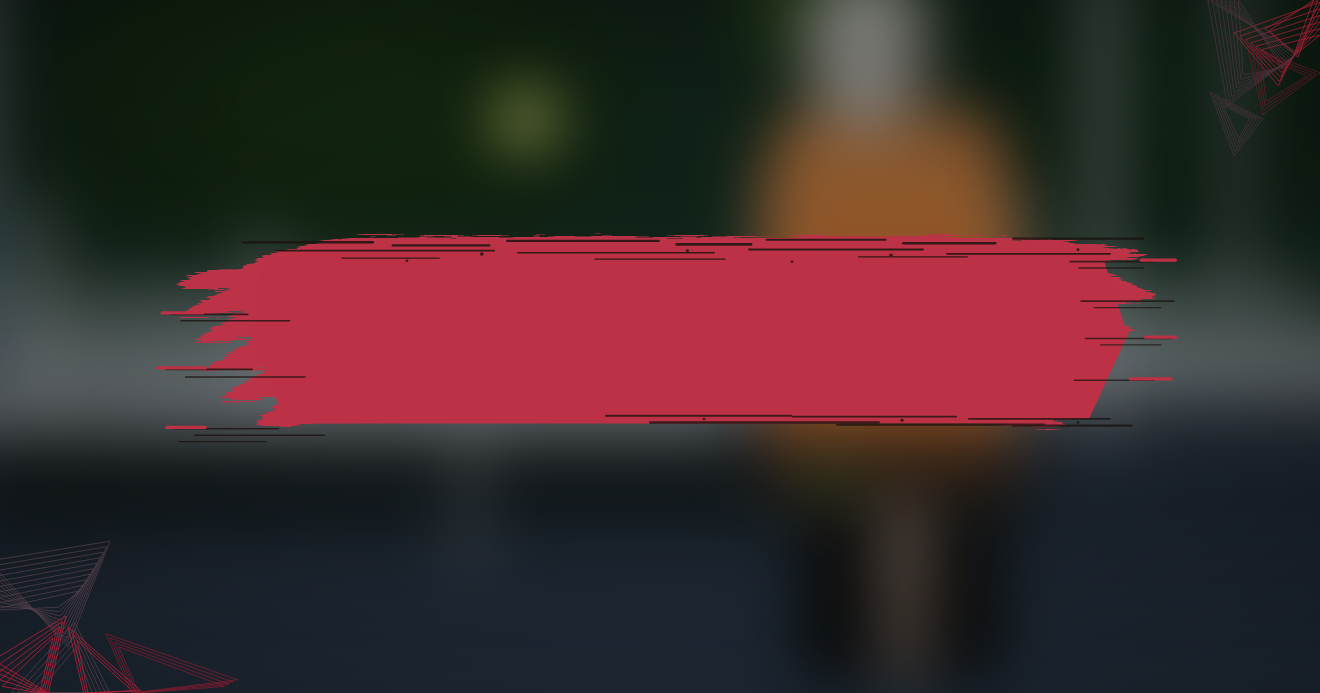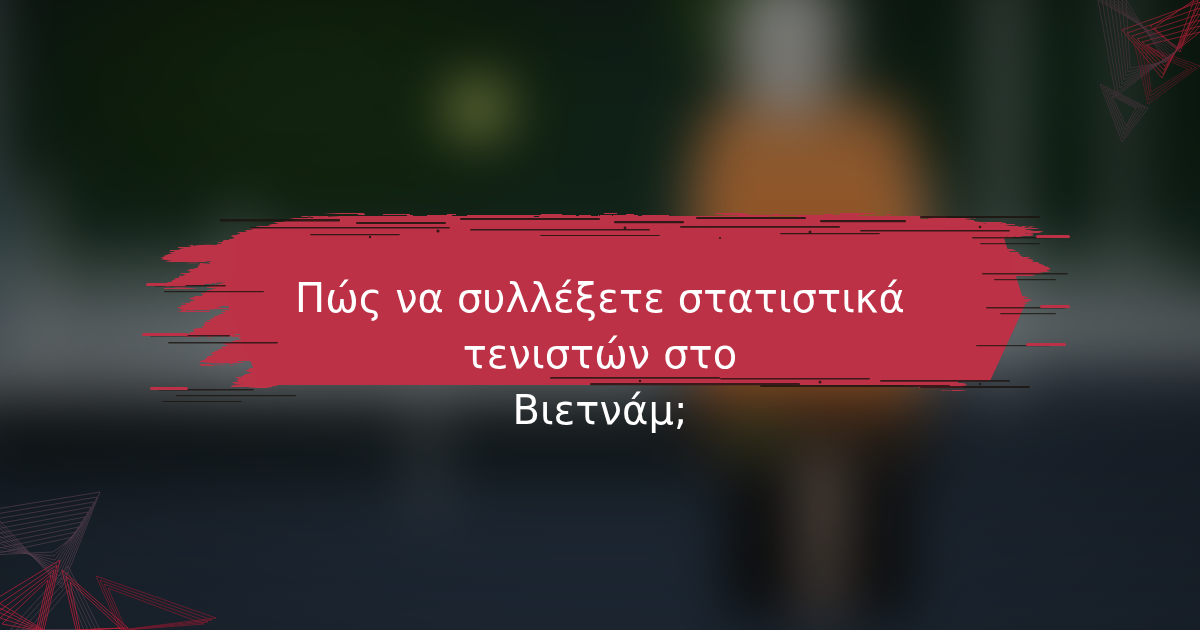--- a/index.html
+++ b/index.html
@@ -398,18 +398,14 @@
         <rect x="26" y="98" width="40" height="3" rx="1.5"></rect>
         <rect x="22" y="148" width="46" height="3" rx="1.5"></rect>
         <rect x="30" y="202" width="38" height="3" rx="1.5"></rect>
         <rect x="916" y="50" width="34" height="3" rx="1.5"></rect>
         <rect x="920" y="120" width="30" height="3" rx="1.5"></rect>
         <rect x="906" y="158" width="40" height="3" rx="1.5"></rect>
       </g>
     </svg>
   </div>
 
-  <div class="headline">
-    <span>Πώς να συλλέξετε στατιστικά τενιστών στο</span><br>
-    <span>Βιετνάμ;</span>
-  </div>
 
 </div>
 
 </body></html>

